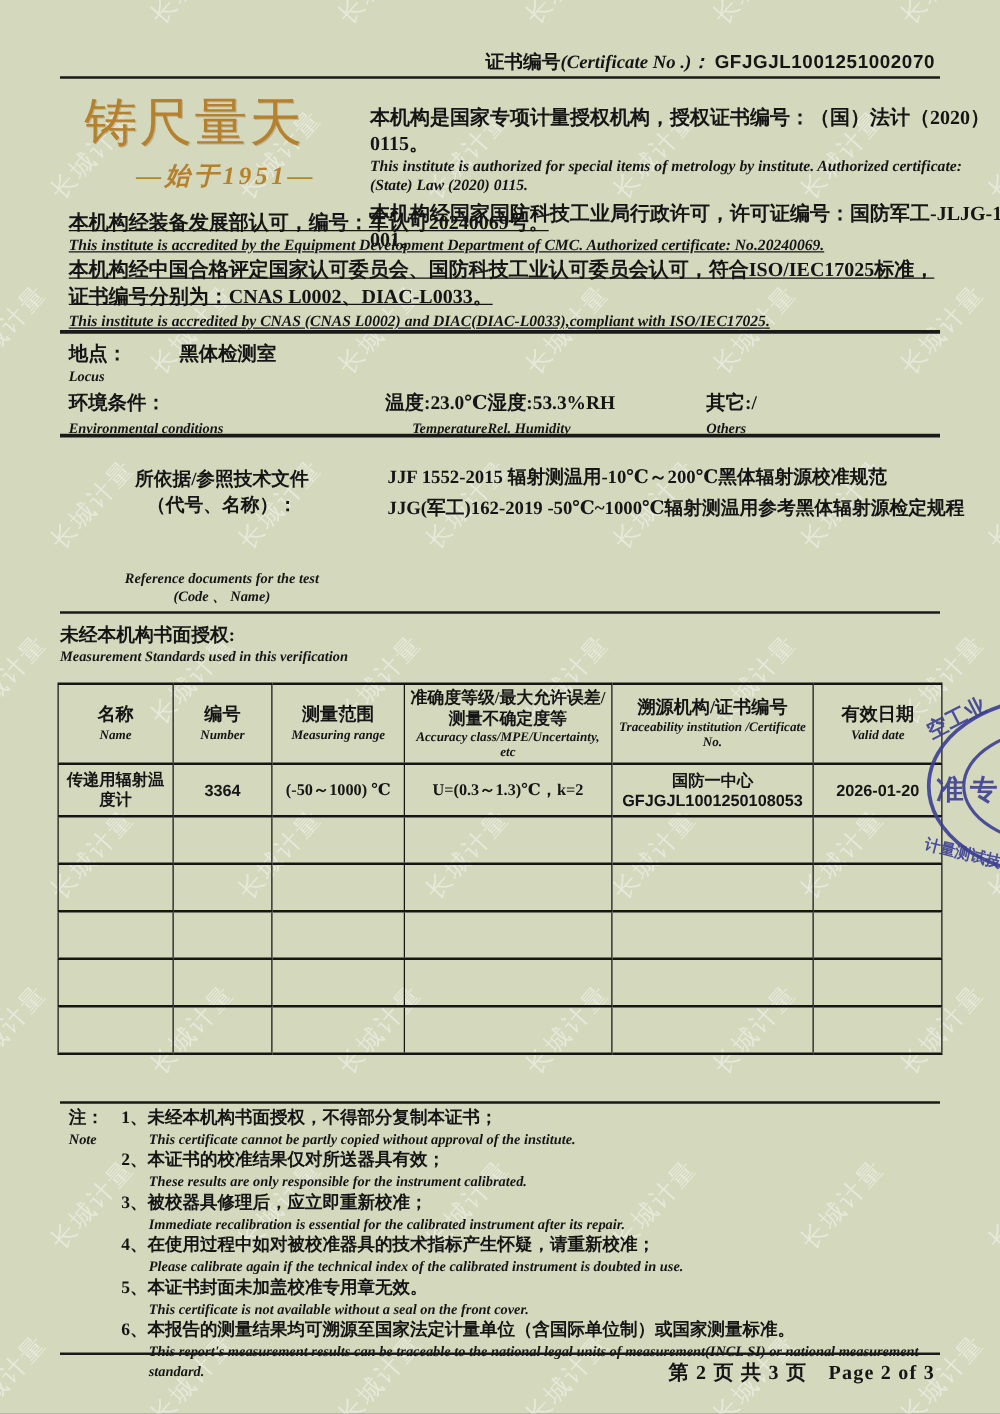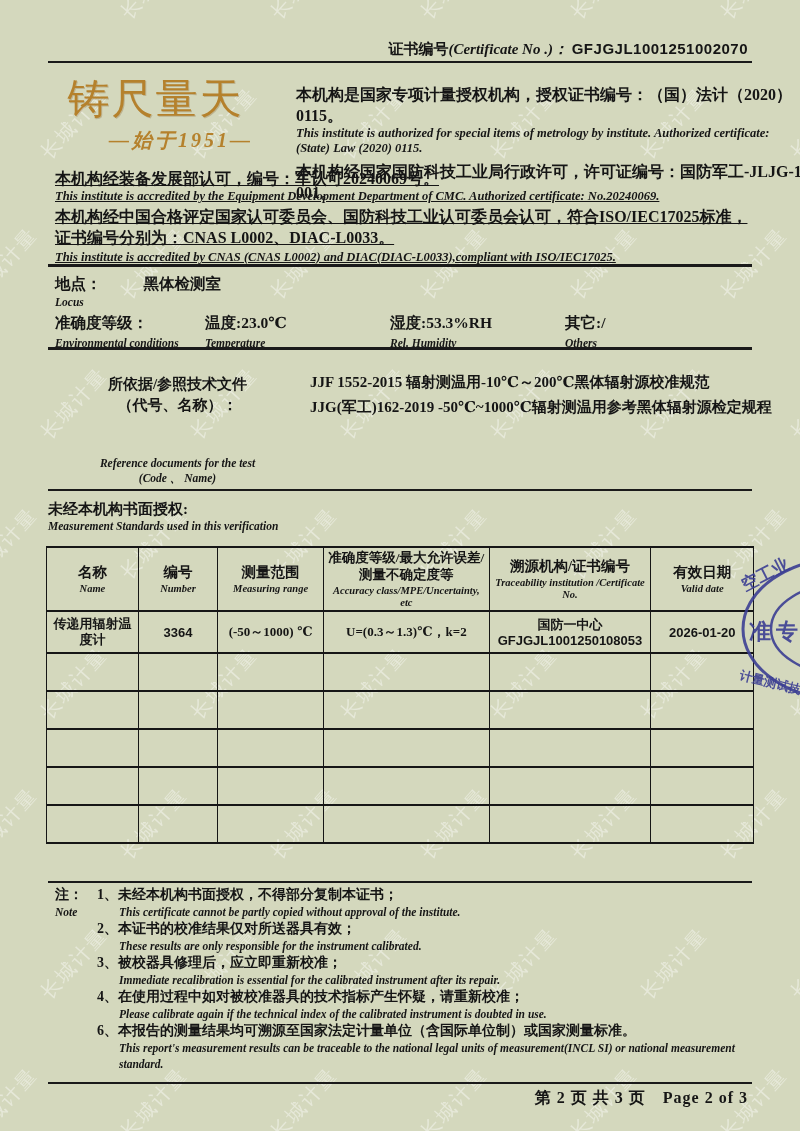--- a/index.html
+++ b/index.html
@@ -31,21 +31,21 @@
 
   
   .intro { top:84px; left:253px; width:522px;margin-left:43px; }
   .accred { top:168px; left:55px; width:718px;text-decoration:underline; }
   .p-cn { font-size:16px; font-weight:bold; line-height:21px; }
   .p-en { font-size:12.5px; font-style:italic; font-weight:bold; line-height:15px; }
 
   
   .conditions { top:274px; left:55px; width:710px; }
   .cond-row { display:flex; }
-  .cond-cell1 { width:150px; } .cond-cell2 { width:185px; } .cond-cell3 { width:175px; }
+  .cond-cell1 { width:150px; } .cond-cell2 { width:185px;text-align:right; } .cond-cell3 { width:175px; }
   .cond-cn { font-size:15.5px; font-weight:bold; line-height:20px; }
   .cond-en { font-size:11.5px; font-style:italic; font-weight:bold; line-height:14px; }
   .loc-row { margin-bottom:1px; }
   .loc-value { margin-left:42px; }
   .cond-grid { margin-top:4px; }
 
   
   .reference { top:362px; left:60px; width:712px; display:flex; }
   .ref-label { width:235px; text-align:center; }
   .ref-label-cn { font-size:15px; font-weight:bold; line-height:21px; }
@@ -174,21 +174,21 @@
 
   <div class="rule" style="top:264px;height:3px;"></div>
 
   <div class="abs conditions">
     <div class="cond-row loc-row">
       <span class="cond-cn">地点：</span>
       <span class="cond-cn loc-value">黑体检测室</span>
     </div>
     <div class="cond-en">Locus</div>
     <div class="cond-row cond-grid">
-      <div class="cond-cell1 cond-cn">准确度等级：</div>
+      <div class="cond-cell1 cond-cn">环境条件：</div>
       <div class="cond-cell2 cond-cn">温度:23.0℃</div>
       <div class="cond-cell3 cond-cn">湿度:53.3%RH</div>
       <div class="cond-cn">其它:/</div>
     </div>
     <div class="cond-row" style="margin-top:3px;">
       <div class="cond-cell1 cond-en">Environmental conditions</div>
       <div class="cond-cell2 cond-en">Temperature</div>
       <div class="cond-cell3 cond-en">Rel. Humidity</div>
       <div class="cond-en">Others</div>
     </div>
@@ -346,20 +346,24 @@
       </div>
       <div class="note-item">
         <div class="note-cn"><span>3、</span><span>被校器具修理后，应立即重新校准；</span></div>
         <div class="note-en">Immediate recalibration is essential for the calibrated instrument after its repair.</div>
       </div>
       <div class="note-item">
         <div class="note-cn"><span>4、</span><span>在使用过程中如对被校准器具的技术指标产生怀疑，请重新校准；</span></div>
         <div class="note-en">Please calibrate again if the technical index of the calibrated instrument is doubted in use.</div>
       </div>
       <div class="note-item">
+        <div class="note-cn"><span>5、</span><span>本证书封面未加盖校准专用章无效。</span></div>
+        <div class="note-en">This certificate is not available without a seal on the front cover.</div>
+      </div>
+      <div class="note-item">
         <div class="note-cn"><span>6、</span><span>本报告的测量结果均可溯源至国家法定计量单位（含国际单位制）或国家测量标准。</span></div>
         <div class="note-en">This report's measurement results can be traceable to the national legal units of measurement(INCL SI) or national measurement standard.</div>
       </div>
     </div>
   </div>
 
   <div class="rule" style="top:1082px;height:2px;"></div>
   <div class="abs footer">第 2 页 共 3 页　Page 2 of 3</div>
 </div>
 

